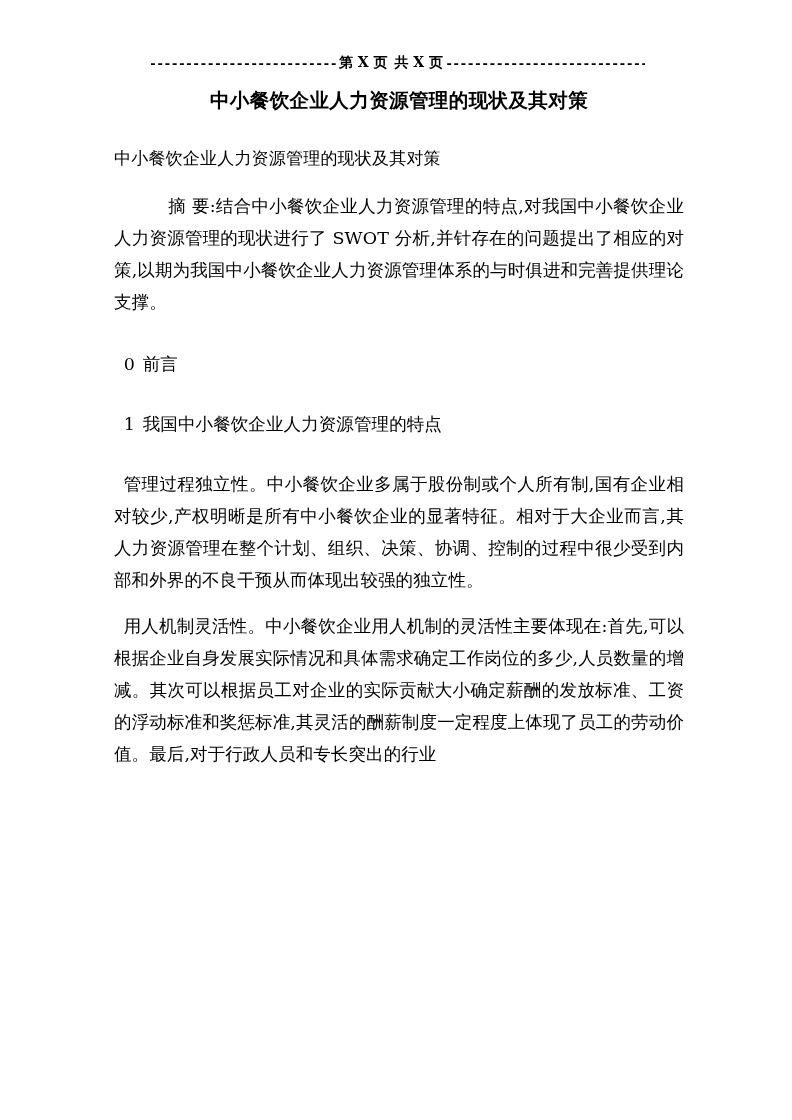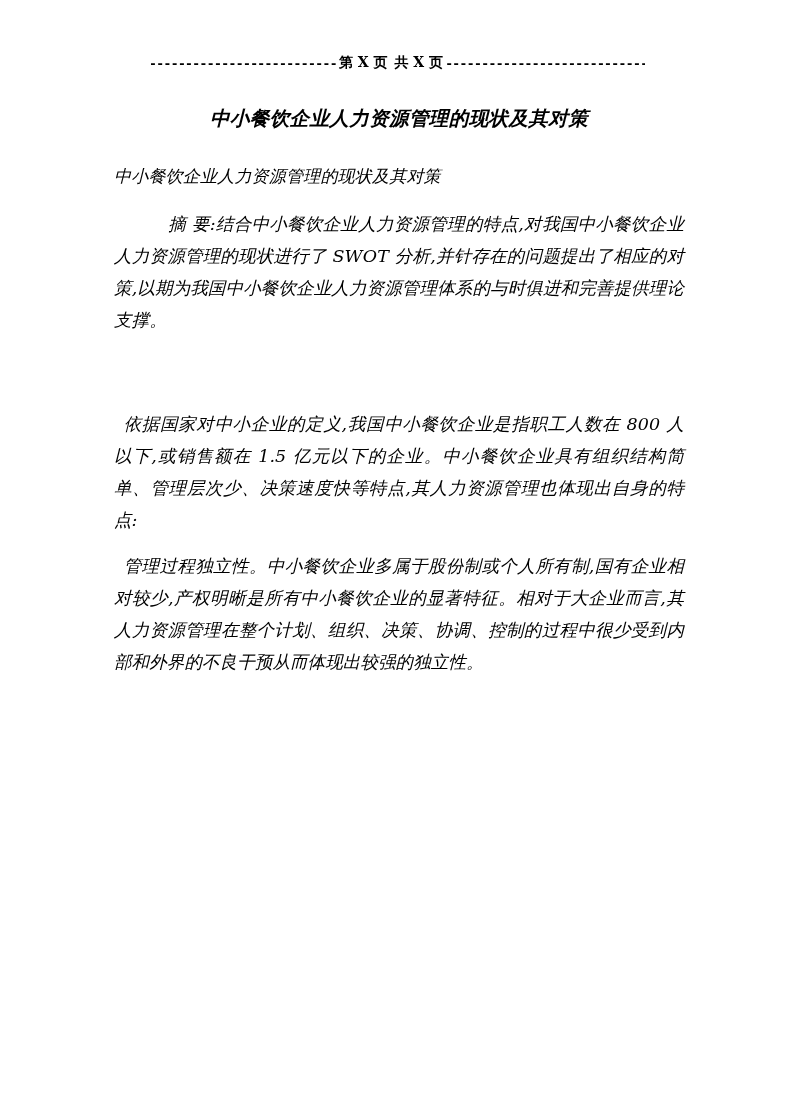--- a/index.html
+++ b/index.html
@@ -55,23 +55,22 @@
     font-family: "DejaVu Serif", "Liberation Serif", serif;
     font-size: 14px;
     font-weight: bold;
   }
   .hdr-label .gap { display: inline-block; width: 7px; }
 
   
   .doc {
     position: absolute;
     left: 114px;
-    top: 104px;
+    top: 86px;
     width: 570px;
-    font-style: italic;
   }
 
   .doc-title {
     text-align: center;
     font-size: 19.5px;
     font-weight: bold;
     line-height: 30px;
     letter-spacing: 0.4px;
     margin: 0 0 26px 0;
   }
@@ -126,32 +125,34 @@
 
     <div class="subtitle">中小餐饮企业人力资源管理的现状及其对策</div>
 
     <p class="para indent-abs">摘 要:结合中小餐饮企业人力资源管理的特点,对我国中小餐饮企业人力资源管理的现状进行了 SWOT 分析,并针存在的问题提出了相应的对策,以期为我国中小餐饮企业人力资源管理体系的与时俱进和完善提供理论支撑。</p>
 
     <div class="gap-m"></div>
 
 
     <div class="gap-s"></div>
 
+    <p class="section-head"><span class="num">0</span><span>前言</span></p>
 
     <div class="gap-s"></div>
 
 
     <div class="gap-s"></div>
 
+    <p class="section-head"><span class="num">1</span><span>我国中小餐饮企业人力资源管理的特点</span></p>
 
     <div class="gap-s"></div>
 
-    <p class="para indent1">依据国家对中小企业的定义,我国中小餐饮企业是指职工人数在 800 人以下,或销售额在 1.5 亿元以下的企业。中小餐饮企业具有组织结构简单、管理层次少、决策速度快等特点,其人力资源管理也体现出自身的特点:</p>
 
     <div class="gap-s"></div>
 
     <p class="para indent1">管理过程独立性。中小餐饮企业多属于股份制或个人所有制,国有企业相对较少,产权明晰是所有中小餐饮企业的显著特征。相对于大企业而言,其人力资源管理在整个计划、组织、决策、协调、控制的过程中很少受到内部和外界的不良干预从而体现出较强的独立性。</p>
 
     <div class="gap-s"></div>
 
+    <p class="para indent1">用人机制灵活性。中小餐饮企业用人机制的灵活性主要体现在:首先,可以根据企业自身发展实际情况和具体需求确定工作岗位的多少,人员数量的增减。其次可以根据员工对企业的实际贡献大小确定薪酬的发放标准、工资的浮动标准和奖惩标准,其灵活的酬薪制度一定程度上体现了员工的劳动价值。最后,对于行政人员和专长突出的行业</p>
 
   </div>
 </div>
 
 </body></html>

